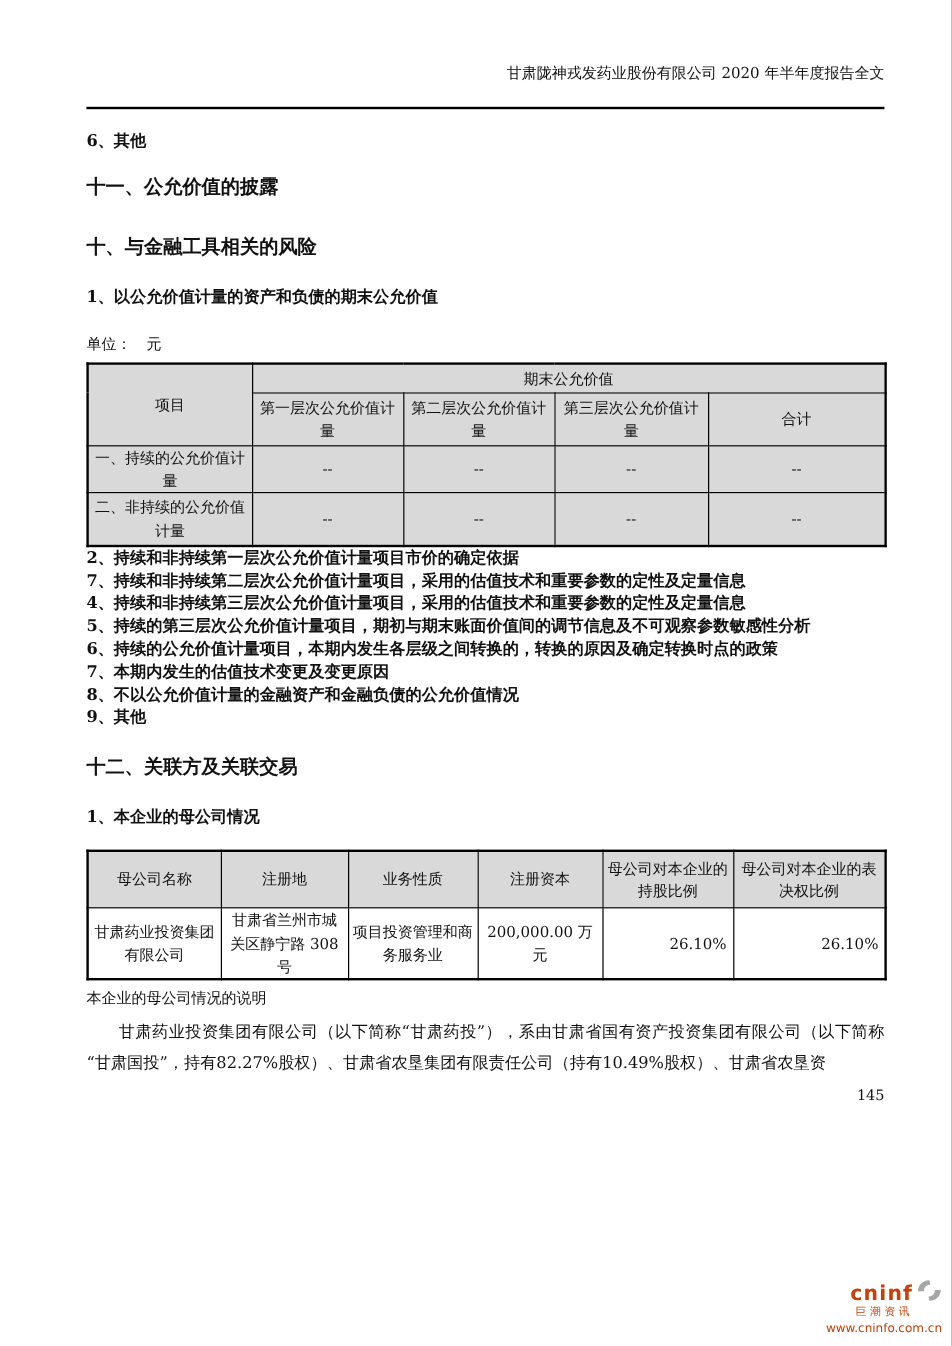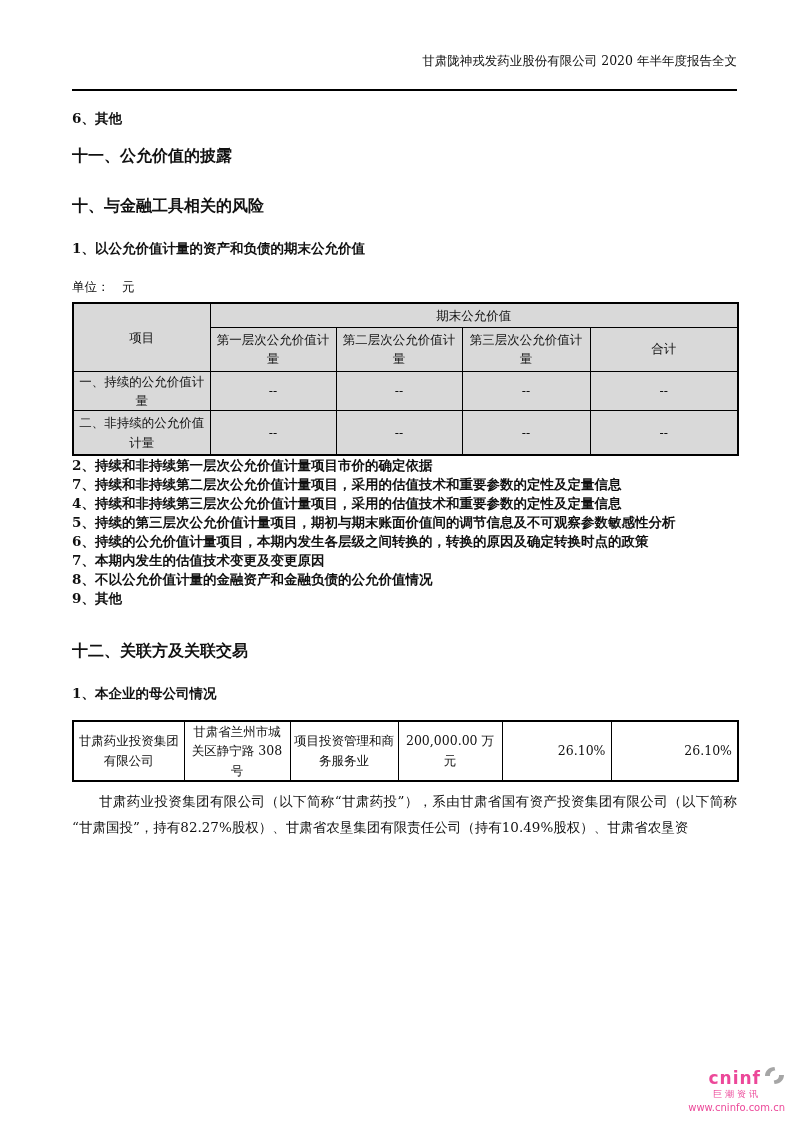--- a/index.html
+++ b/index.html
@@ -44,38 +44,38 @@
   }
   .t1 { margin-top:6px; }
   .t1 td { background:#d9d9d9; }
   .t2 { margin-top:17px; }
   .t2 .hdr td { background:#d9d9d9; }
   .c { text-align:center; }
   .l { text-align:center; }
   .r { text-align:right; padding-right:5px; }
 
   .list-item { }
-  .mt-ch12  { margin-top:32px; }
+  .mt-ch12  { margin-top:20px; }
   .mt-item1b{ margin-top:22px; }
 
   .note-line { margin-top:6px; font-size:12.5px; line-height:18px; }
   .paragraph {
     margin-top:6px;
     font-size:13.5px;
     line-height:26px;
     text-align:justify;
     text-indent:2em;
   }
   .page-number { margin-top:6px; text-align:right; font-size:12px; line-height:16px; }
 
   .site-logo {
     position:absolute;
     right:8px; bottom:8px;
     text-align:right;
-    color:#ec4899;
+    color:#c2410c;
     font-family:"DejaVu Sans","Liberation Sans",sans-serif;
   }
   .logo-row { display:flex; align-items:center; justify-content:flex-end; gap:3px; }
   .logo-word { font-size:17px; font-weight:bold; letter-spacing:1px; line-height:18px; }
   .logo-sub { font-size:9px; letter-spacing:3px; line-height:11px; margin-right:24px; }
   .logo-url { font-size:10px; line-height:13px; margin-top:1px; }
 </style>
 </head>
 <body>
 
@@ -142,33 +142,43 @@
     <table class="t2">
       <colgroup>
         <col style="width:111px">
           <col style="width:106px">
           <col style="width:108px">
           <col style="width:104px">
           <col style="width:109px">
           <col style="width:127px">
       </colgroup>
       <tbody>
+        <tr class="hdr" style="height:48px">
+          <td class="c">母公司名称</td>
+          <td class="c">注册地</td>
+          <td class="c">业务性质</td>
+          <td class="c">注册资本</td>
+          <td class="c">母公司对本企业的持股比例</td>
+          <td class="c">母公司对本企业的表决权比例</td>
+        </tr>
         <tr style="height:44px">
           <td class="l">甘肃药业投资集团有限公司</td>
           <td class="l">甘肃省兰州市城关区静宁路 308 号</td>
           <td class="l">项目投资管理和商务服务业</td>
           <td class="l">200,000.00 万元</td>
           <td class="r">26.10%</td>
           <td class="r">26.10%</td>
         </tr>
       </tbody>
     </table>
 
+    <div class="note-line">本企业的母公司情况的说明</div>
     <div class="paragraph">甘肃药业投资集团有限公司（以下简称“甘肃药投”），系由甘肃省国有资产投资集团有限公司（以下简称“甘肃国投”，持有82.27%股权）、甘肃省农垦集团有限责任公司（持有10.49%股权）、甘肃省农垦资</div>
 
+    <div class="page-number">145</div>
   </div>
 
   <div class="site-logo">
     <div class="logo-row">
       <span class="logo-word">cninf</span>
       <span>
         <svg width="21" height="19" viewBox="0 0 22 20" aria-hidden="true">
           <path d="M11 1 C5 1 1 5.5 1 10.5 L6.2 10.5 C6.2 7 8.4 4.8 11.8 4.8 Z" fill="#a6a6a6"></path>
           <path d="M11 19 C17 19 21 14.5 21 9.5 L15.8 9.5 C15.8 13 13.6 15.2 10.2 15.2 Z" fill="#a6a6a6"></path>
         </svg>

